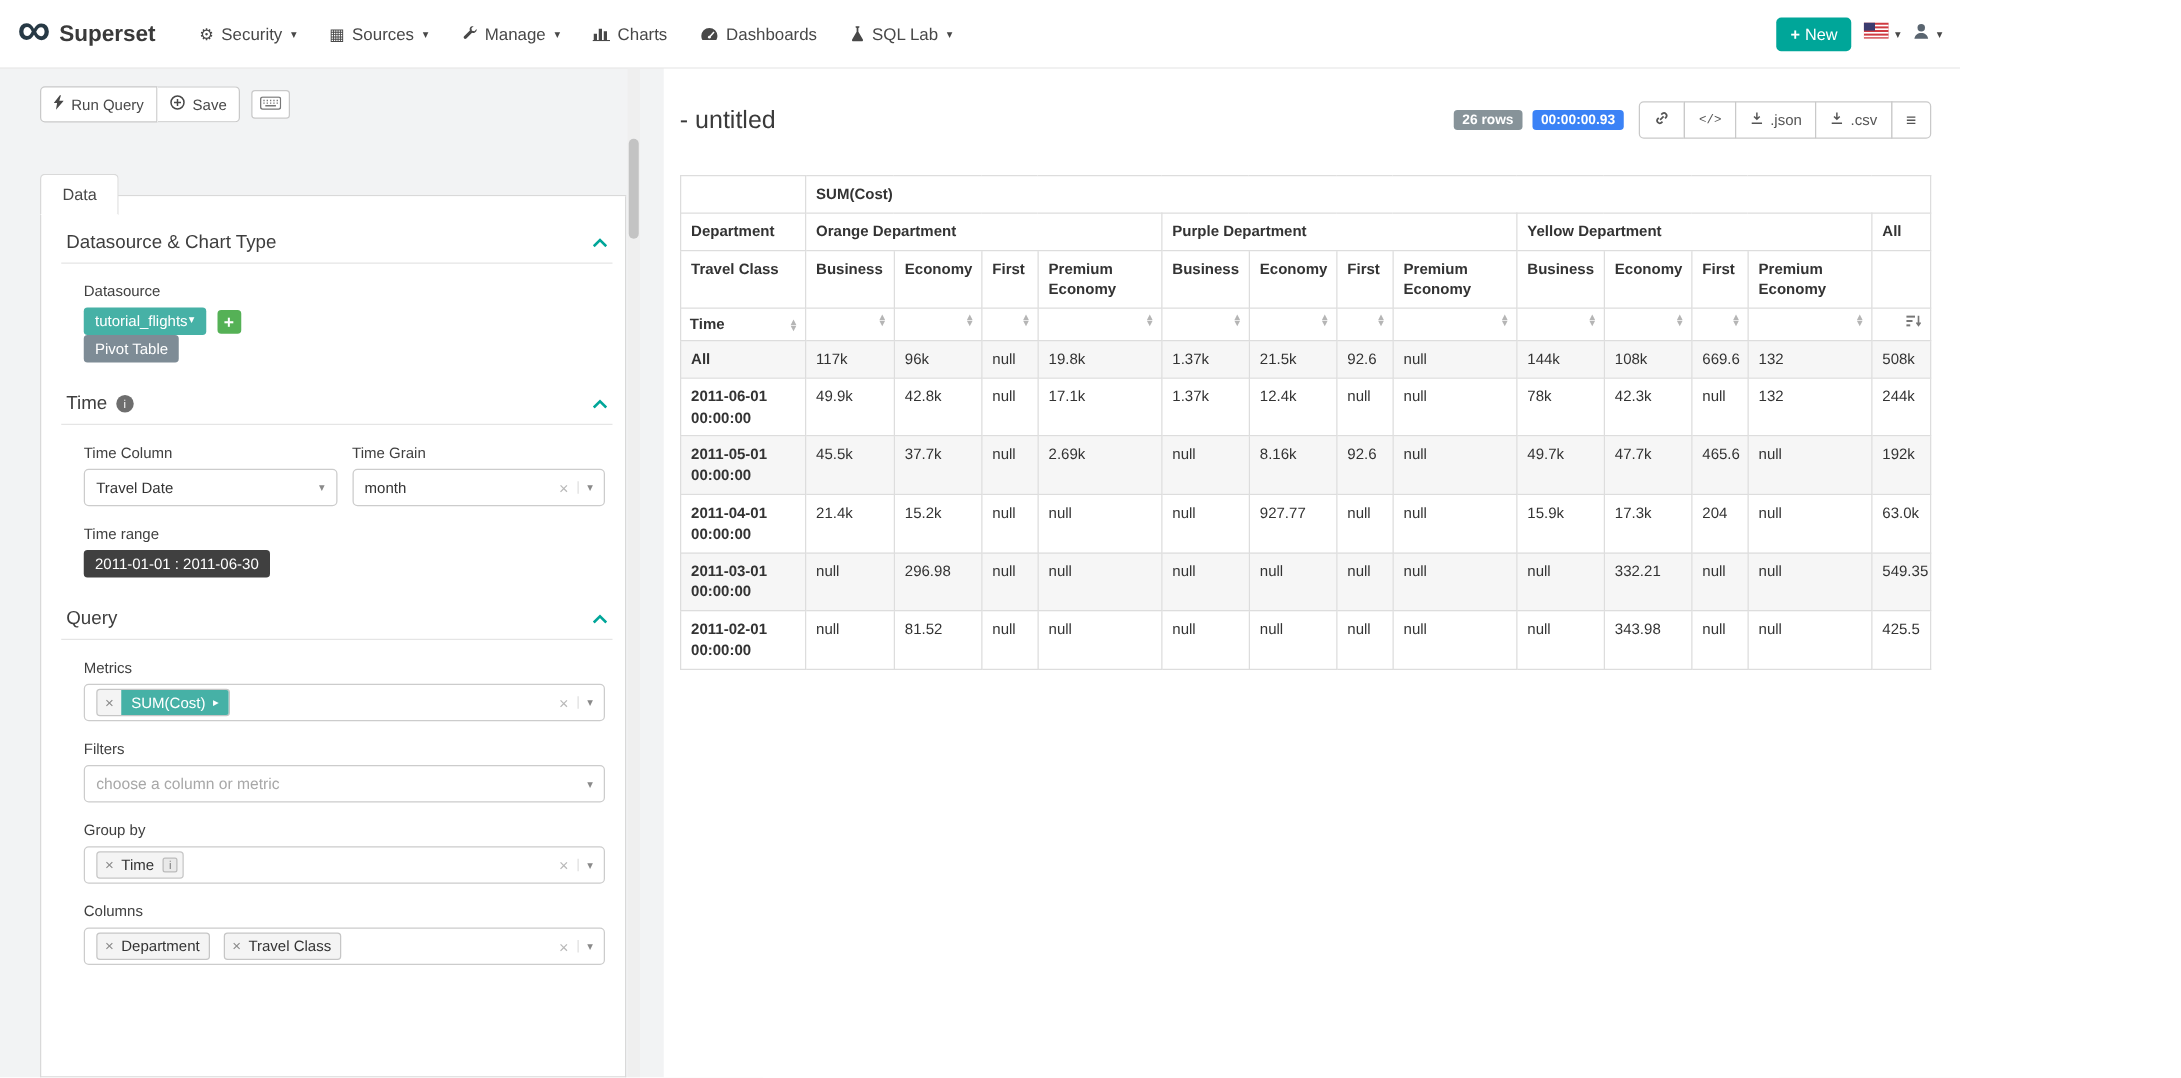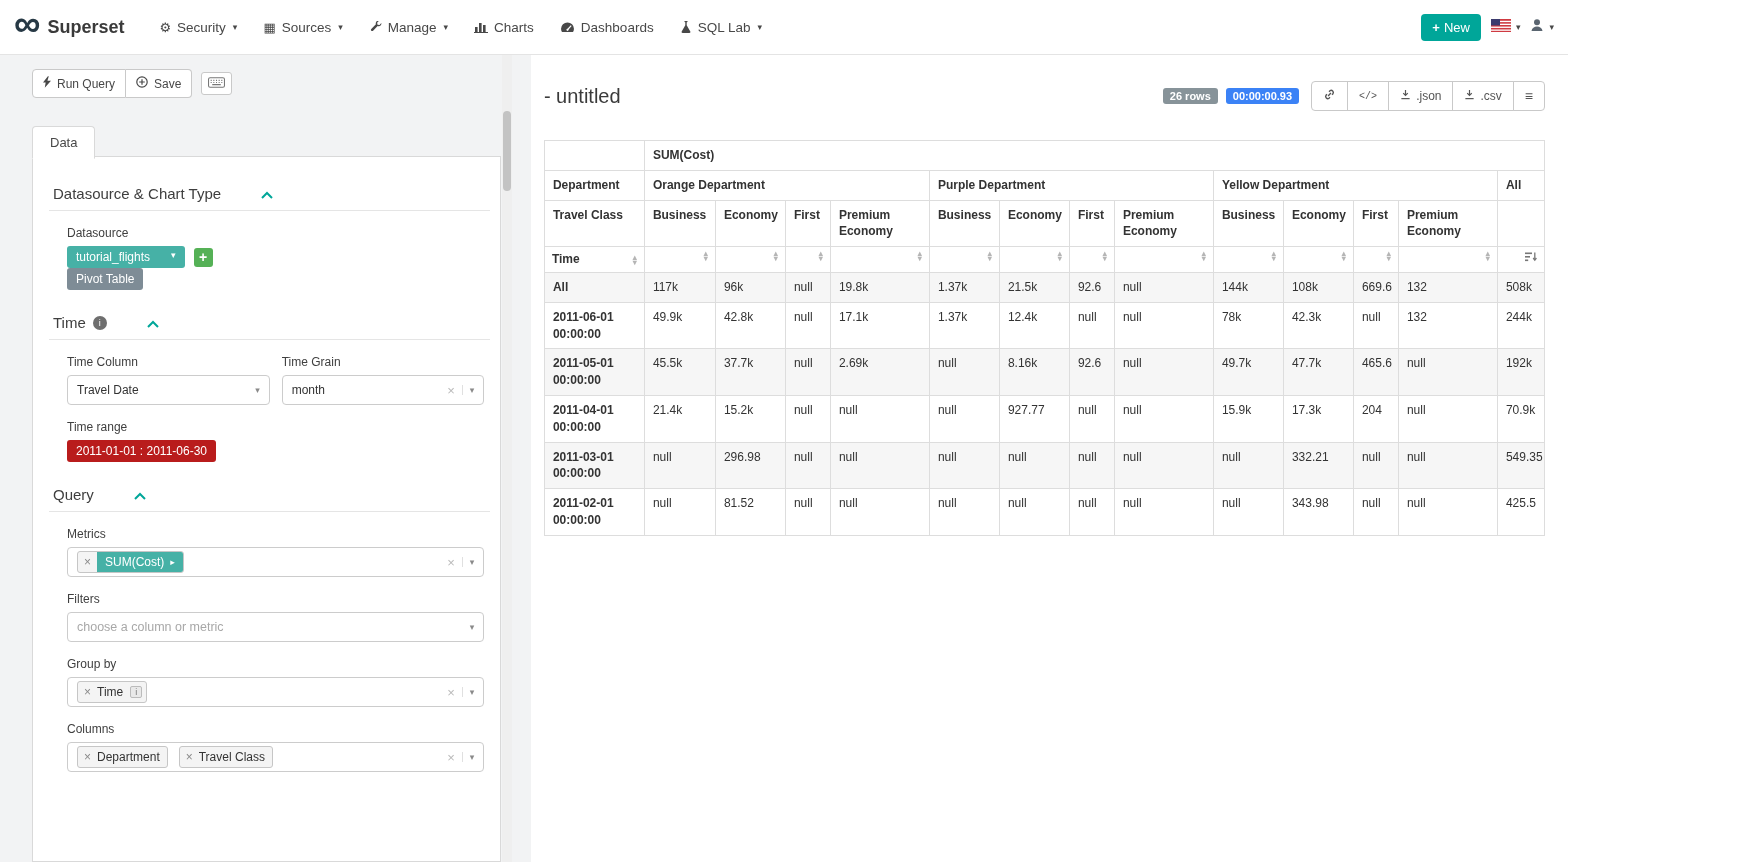--- a/index.html
+++ b/index.html
@@ -30,44 +30,44 @@
   
   .toolbar { margin-top: 14px; display: flex; align-items: center; }
   .btn-group { display: inline-flex; }
   .btn { font-size: 12px; color: #484848; background: #fff; border: 1px solid #c9c9c9; padding: 6px 10px; cursor: pointer; display: inline-flex; align-items: center; gap: 6px; font-family: inherit; }
   .btn-group .btn:first-child { border-radius: 4px 0 0 4px; }
   .btn-group .btn:last-child { border-radius: 0 4px 4px 0; border-left: none; }
   .btn-kbd { margin-left: 9px; background: #fff; border: 1px solid #c9c9c9; border-radius: 3px; padding: 3px 6px; cursor: pointer; display: inline-flex; align-items: center; }
 
   
   .tabs { margin-top: 25px; display: flex; border-bottom: 1px solid #d9d9d9; }
-  .tab { background: #fff; border: 1px solid #d9d9d9; border-bottom: 1px solid #fff; border-radius: 4px 4px 0 0; padding: 8px 17px; font-size: 13px; color: #484848; position: relative; top: 3px; cursor: pointer; }
+  .tab { background: #fff; border: 1px solid #d9d9d9; border-bottom: 1px solid #fff; border-radius: 4px 4px 0 0; padding: 8px 17px; font-size: 13px; color: #484848; position: relative; top: 16px; cursor: pointer; }
   .panel { background: #fff; border: 1px solid #d9d9d9; border-top: none; flex: 1; padding: 12px 10px 16px 16px; overflow: hidden; }
 
   .section { margin-top: 6px; }
-  .section-header { display: flex; align-items: center; justify-content: flex-start; padding: 10px 4px 8px 4px; border-bottom: 1px solid #e5e5e5; font-size: 15px; color: #3e3e3e; cursor: pointer; gap: 40px; }
+  .section-header { display: flex; align-items: center; justify-content: space-between; padding: 10px 4px 8px 4px; border-bottom: 1px solid #e5e5e5; font-size: 15px; color: #3e3e3e; cursor: pointer; gap: 40px; }
   .section-title { display: flex; align-items: center; gap: 7px; }
   .info-circle { width: 14px; height: 14px; border-radius: 50%; background: #6e6e6e; color: #fff; font-size: 9px; display: inline-flex; align-items: center; justify-content: center; font-style: normal; }
   .section-body { padding: 0 6px 8px 18px; }
   .ctl-label { font-size: 12px; color: #404040; margin: 15px 0 6px; display: flex; align-items: center; gap: 5px; }
 
   .row2 { display: flex; gap: 12px; }
   .row2 > div { flex: 1; }
 
   .select { height: 30px; background: #fff; border: 1px solid #ccc; border-radius: 4px; display: flex; align-items: center; padding: 0 9px; font-size: 12px; color: #333; cursor: pointer; gap: 5px; }
   .placeholder { color: #a8a8a8; font-size: 12.5px; }
   .sel-right { margin-left: auto; display: flex; align-items: center; }
   .sel-x { color: #b9b9b9; font-size: 13px; padding-right: 7px; cursor: pointer; }
   .sel-caret { color: #8a8a8a; font-size: 9px; border-left: 1px solid #e0e0e0; padding-left: 7px; }
   .sel-caret.noline { border-left: none; padding-left: 0; }
 
-  .tag { color: #fff; font-size: 12px; padding: 4px 9px; border-radius: 3px; display: inline-flex; gap: 20px; cursor: pointer; }
+  .tag { color: #fff; font-size: 12px; padding: 4px 9px; border-radius: 3px; display: inline-flex; gap: 0; cursor: pointer; }
   .tag-teal { background: #46b1a6; }
   .tag-gray { background: #7e8c96; }
-  .tag-dark { background: #b91c1c; }
+  .tag-dark { background: #404040; }
   .tag .caret { color: #fff; }
   .ds-row { display: flex; align-items: center; gap: 9px; }
   .btn-plus { width: 19px; height: 19px; background: #55b156; color: #fff; border-radius: 3px; display: inline-flex; align-items: center; justify-content: center; font-size: 14px; font-weight: bold; cursor: pointer; }
 
   .token { display: inline-flex; align-items: center; background: #f4f4f4; border: 1px solid #c6c6c6; border-radius: 3px; font-size: 12px; color: #333; height: 22px; overflow: hidden; cursor: pointer; }
   .token + .token { margin-left: 6px; }
   .tok-x { padding: 0 6px; color: #8a8a8a; font-size: 12px; cursor: pointer; }
   .tok-label { padding-right: 7px; }
   .info-mini { width: 12px; height: 12px; border: 1px solid #bbb; background: #e9e9e9; color: #777; font-size: 9px; display: inline-flex; align-items: center; justify-content: center; margin-right: 4px; border-radius: 2px; font-style: normal; }
   .metric-pill { background: #46b1a6; color: #fff; height: 100%; display: inline-flex; align-items: center; gap: 6px; padding: 0 8px; }
@@ -612,21 +612,21 @@
               <td>null</td>
               <td>null</td>
               <td>null</td>
               <td>927.77</td>
               <td>null</td>
               <td>null</td>
               <td>15.9k</td>
               <td>17.3k</td>
               <td>204</td>
               <td>null</td>
-              <td>70.9k</td>
+              <td>63.0k</td>
             </tr>
             <tr class="odd">
               <th>2011-03-01 00:00:00</th>
               <td>null</td>
               <td>296.98</td>
               <td>null</td>
               <td>null</td>
               <td>null</td>
               <td>null</td>
               <td>null</td>

